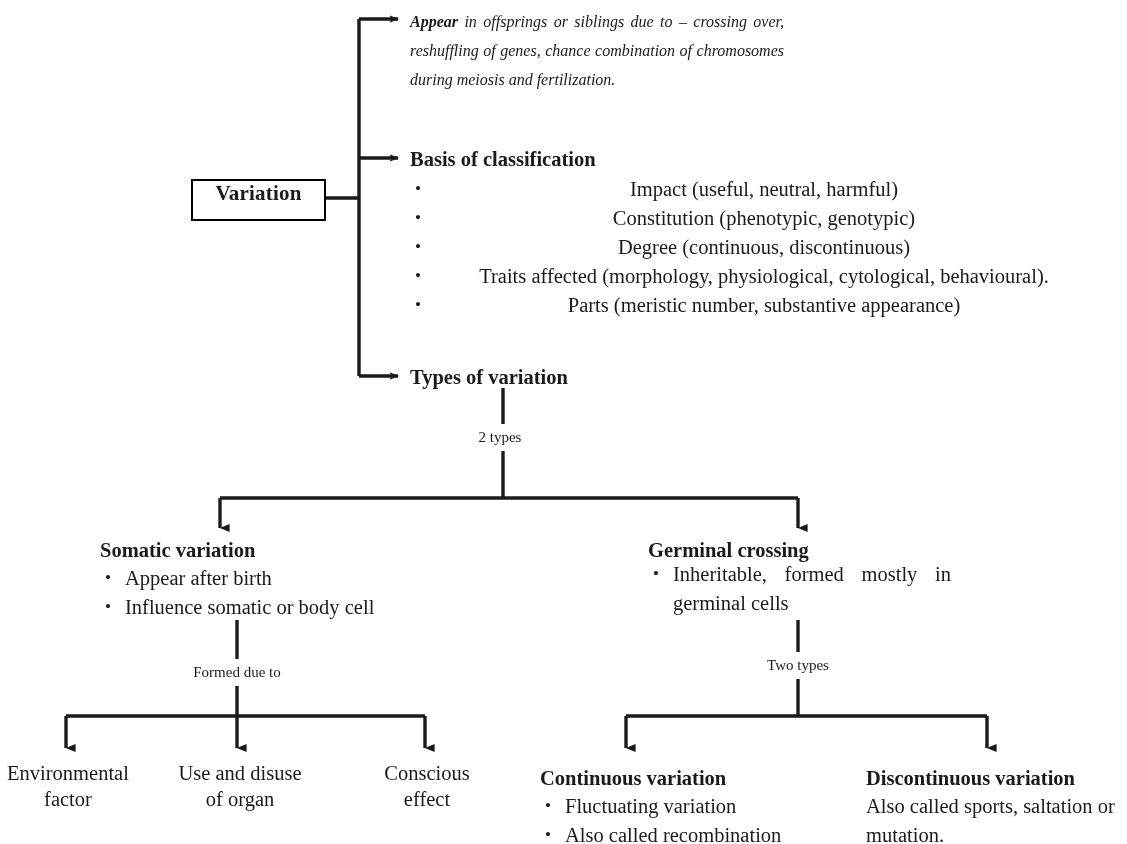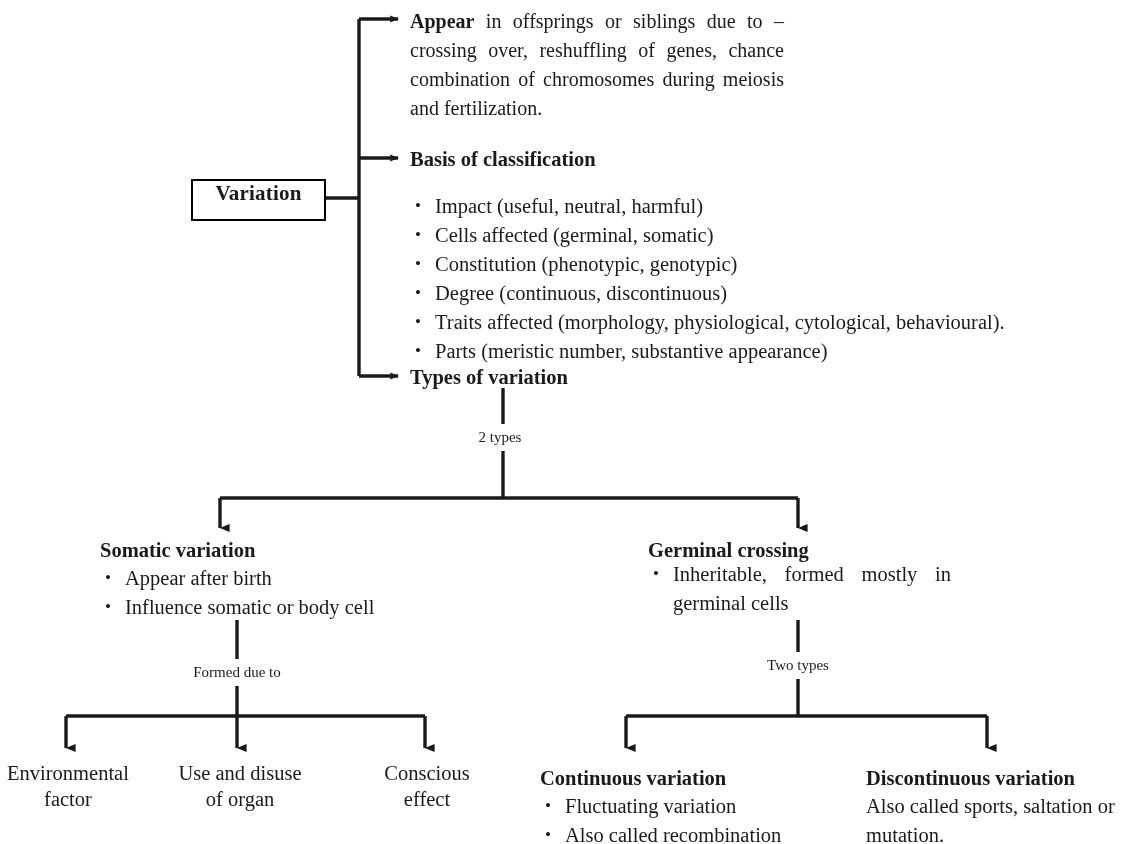--- a/index.html
+++ b/index.html
@@ -16,22 +16,23 @@
     border:2px solid #000;
     background:#fff;
     display:flex;align-items:flex-start;justify-content:center;
     font-weight:bold;font-size:21px;
     letter-spacing:.2px;
   }
 
   .txt{position:absolute;}
   .head{font-weight:bold;font-size:20.5px;line-height:25px;}
   .para{
-    font-size:20px;line-height:29px;text-align:justify;
+    font-size:16px;line-height:29px;text-align:justify;
     text-justify:inter-word;
+    font-style:italic;
   }
   .para .b{font-weight:bold;}
   ul.blist{
     list-style:none;margin:0;padding:0;
   }
   ul.blist li{
     position:relative;padding-left:22px;font-size:20.5px;line-height:29px;
     white-space:nowrap;
   }
   ul.blist li:before{
@@ -96,23 +97,22 @@
   <div class="node-box" style="left:191px;top:179px;width:131px;height:38px;">
     <span>Variation</span>
   </div>
 
   <div class="txt para" style="left:410px;top:7px;width:374px;">
     <span class="b">Appear</span><span> in offsprings or siblings due to – crossing over, reshuffling of genes, chance combination of chromosomes during meiosis and fertilization.</span>
   </div>
 
   <div class="txt head" style="left:410px;top:147px;">Basis of classification</div>
 
-  <ul class="blist" style="position:absolute;left:413px;top:192px;width:680px;">
+  <ul class="blist" style="position:absolute;left:413px;top:175px;width:680px;text-align:center;">
     <li>Impact (useful, neutral, harmful)</li>
-    <li>Cells affected (germinal, somatic)</li>
     <li>Constitution (phenotypic, genotypic)</li>
     <li>Degree (continuous, discontinuous)</li>
     <li>Traits affected (morphology, physiological, cytological, behavioural).</li>
     <li>Parts (meristic number, substantive appearance)</li>
   </ul>
 
   <div class="txt head" style="left:410px;top:365px;">Types of variation</div>
 
   <div class="centerlabel" style="left:500px;top:424px;background:#fff;padding:1px 8px;">2 types</div>
 

